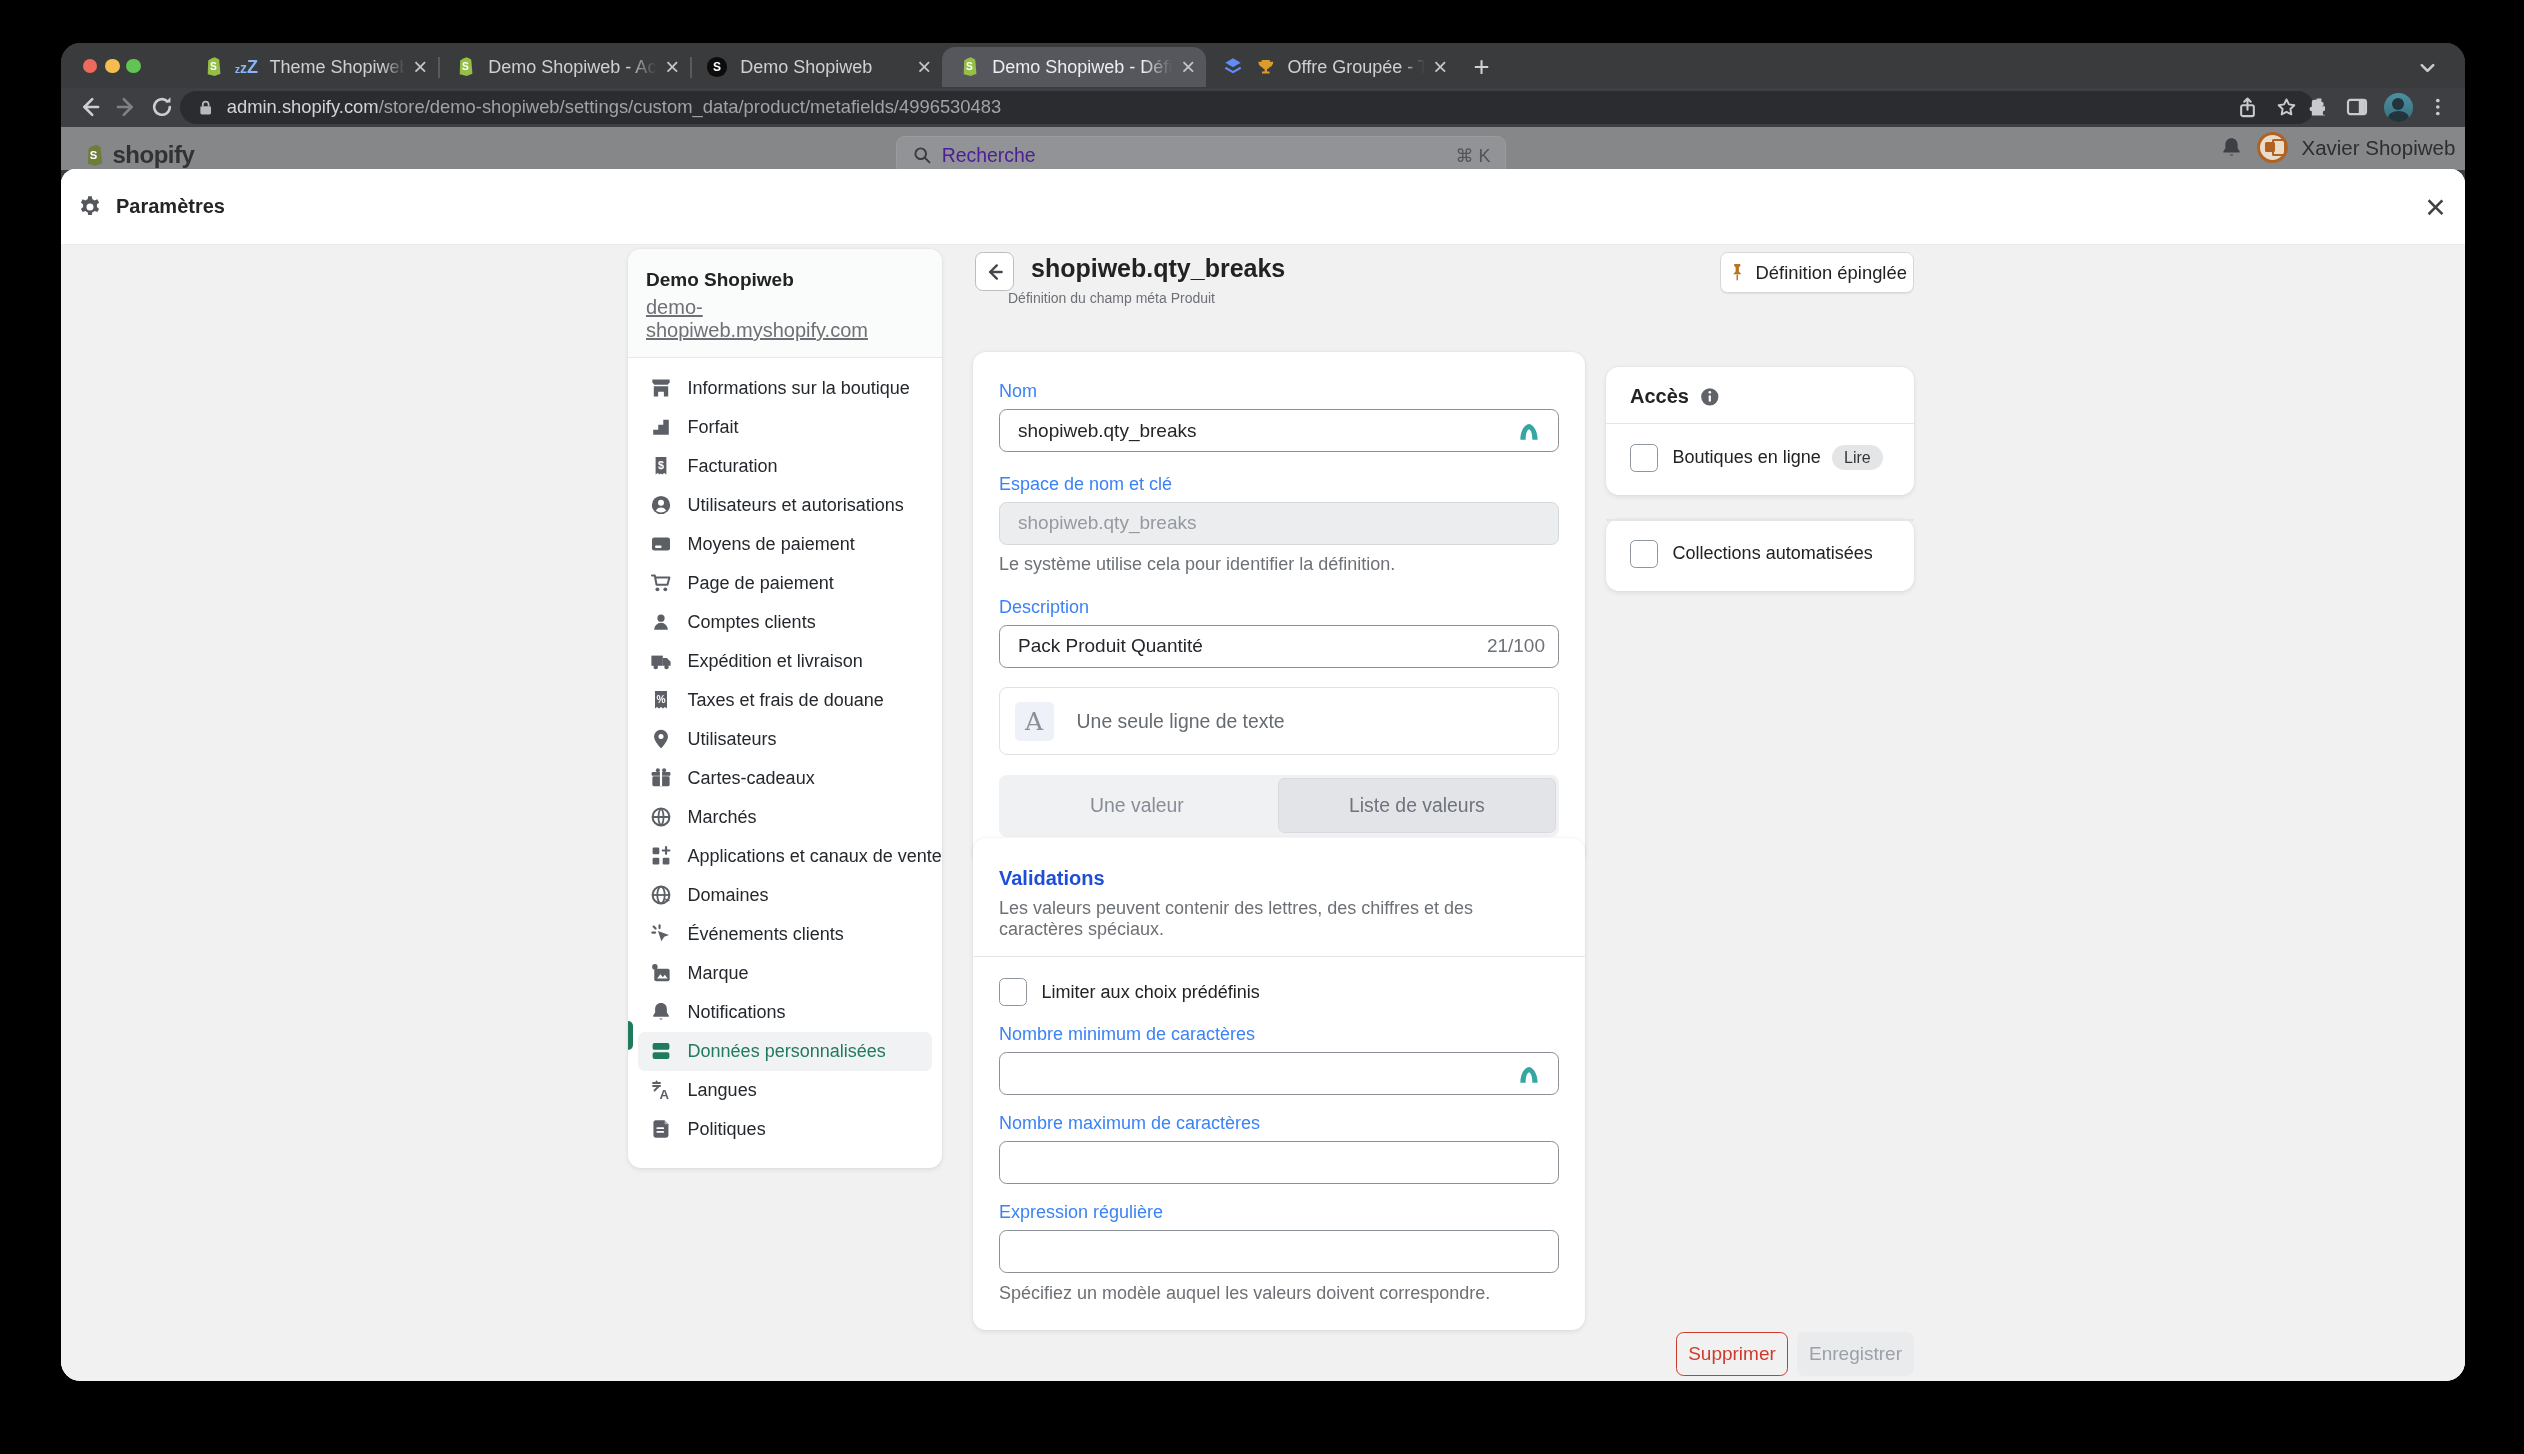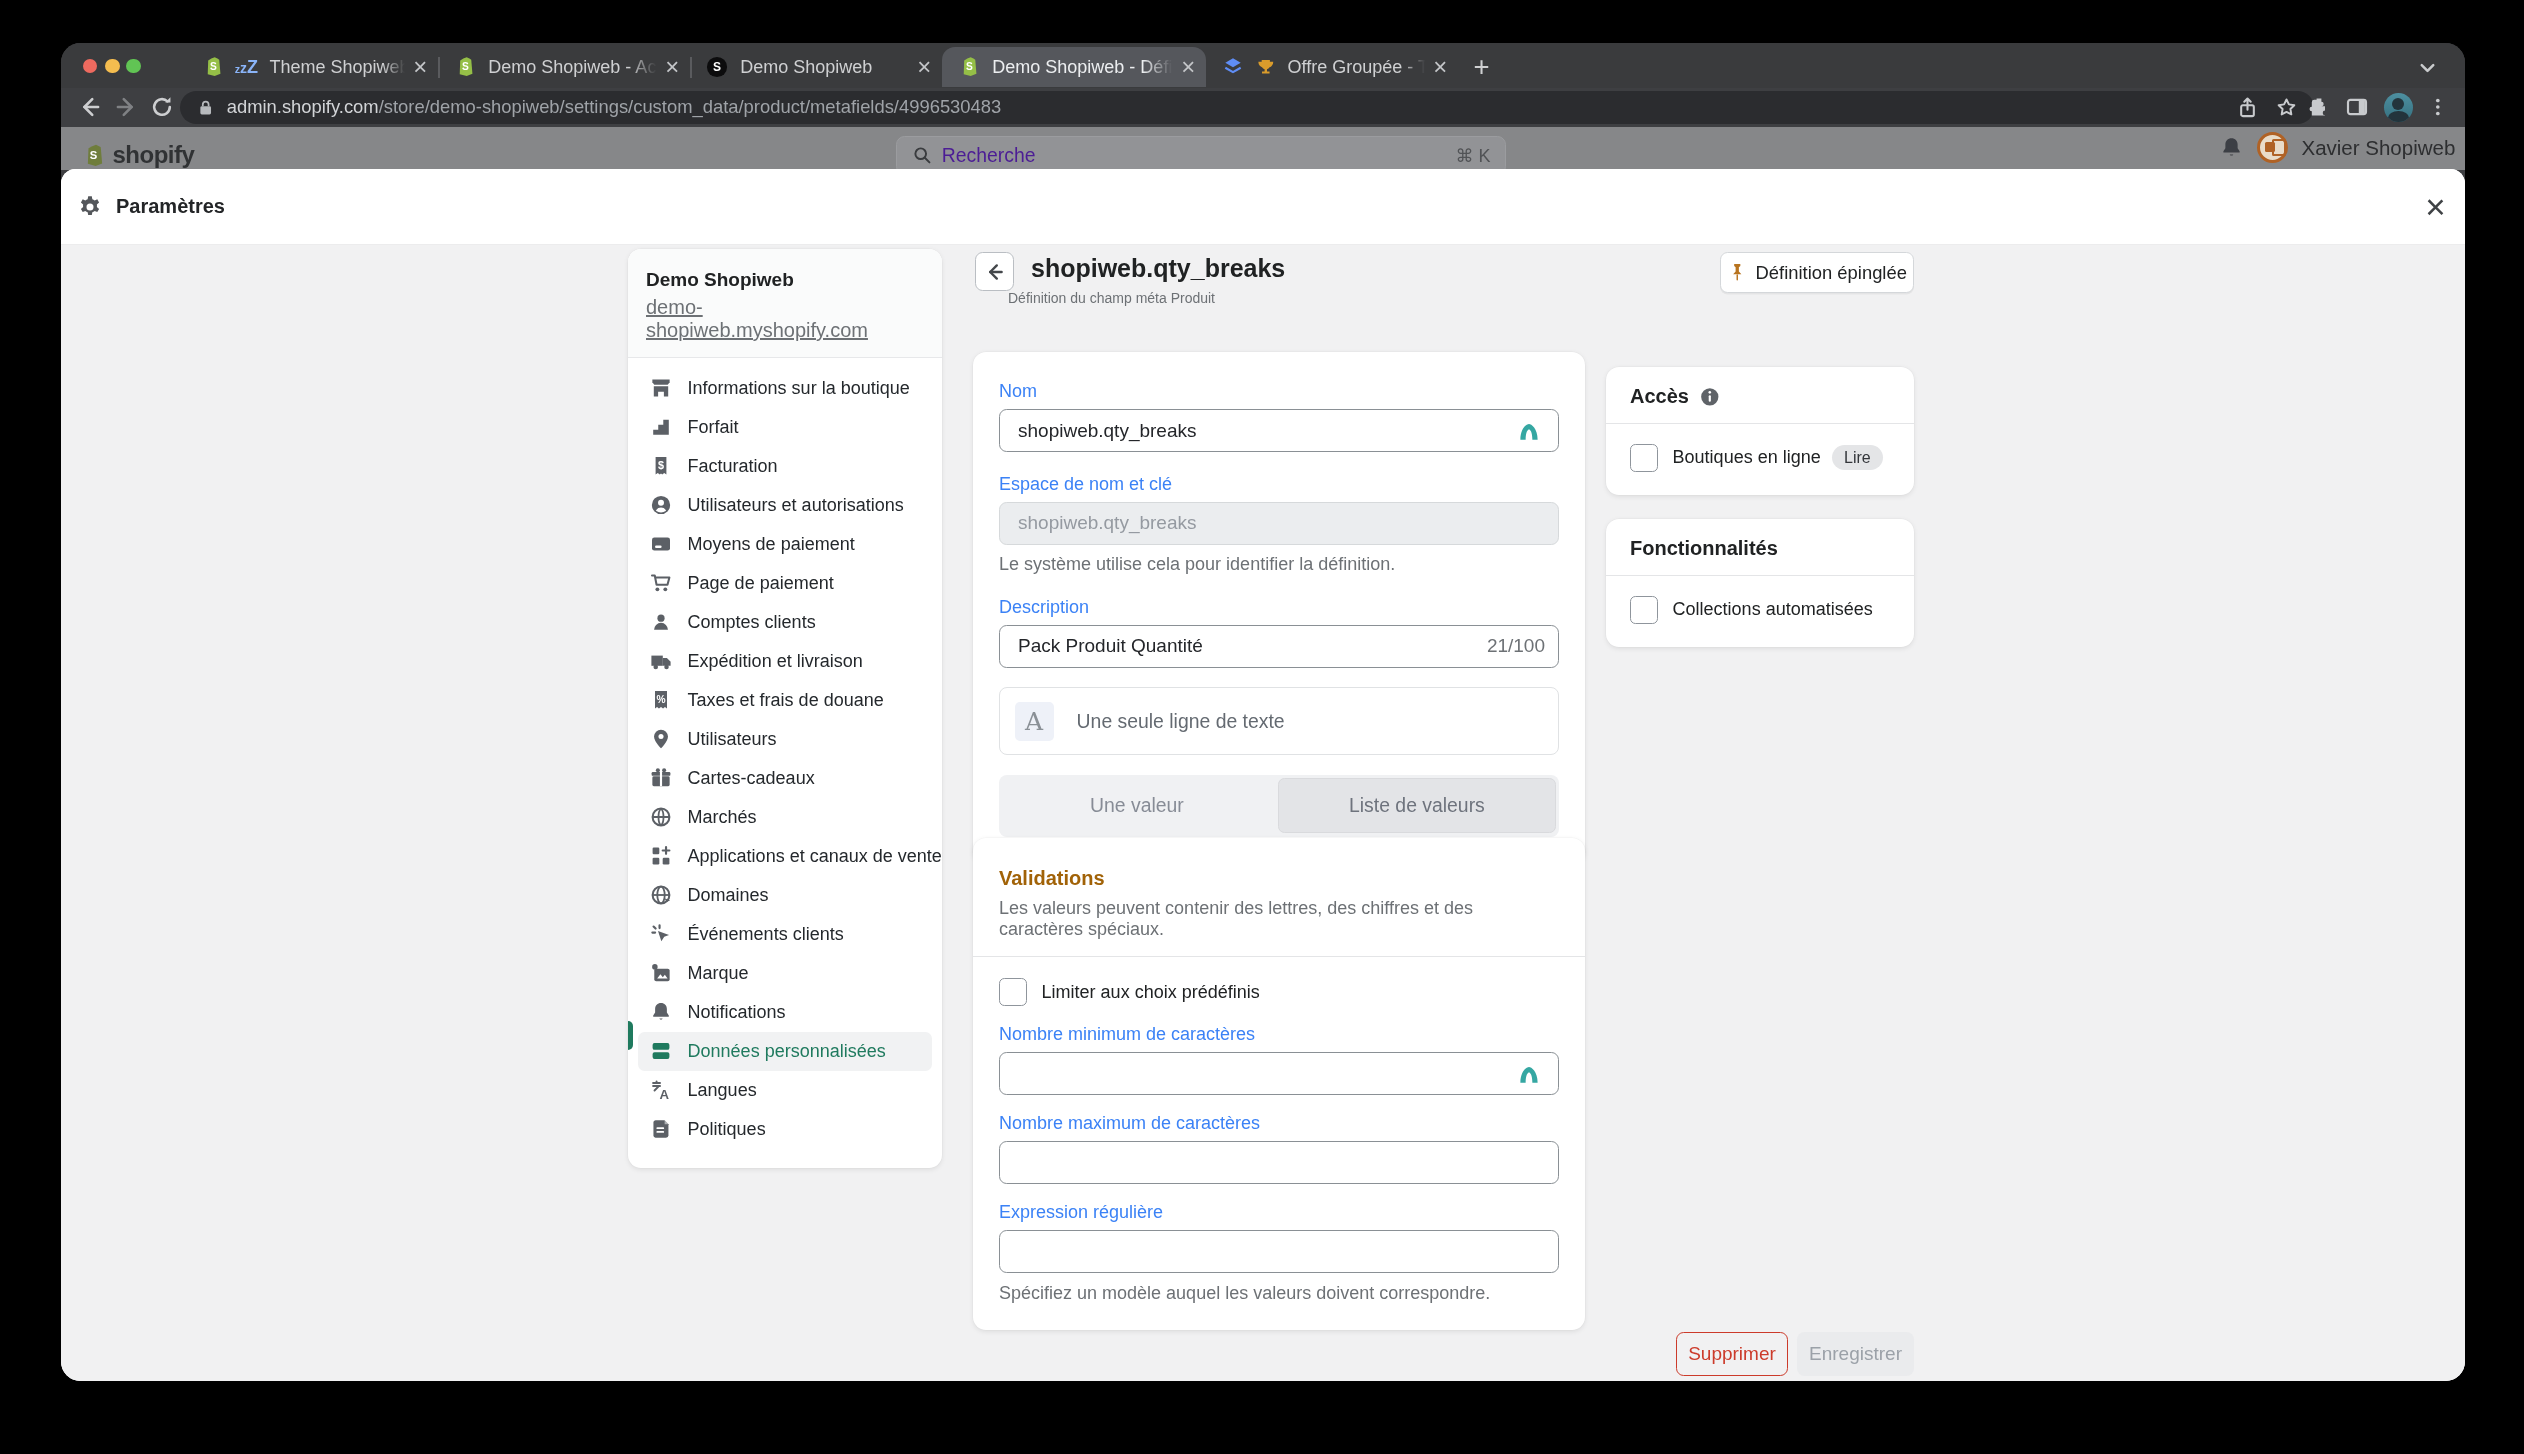--- a/index.html
+++ b/index.html
@@ -86,21 +86,21 @@
   .f-help { font-size:18px; color:#6d7175; margin-top:9.7px; }
   .counter { margin-left:auto; color:#6d7175; }
   .grow { flex:1 1 auto; }
   .gap40 { height:21.6px; } .gap36 { height:19.4px; }
   .type-box { border:1.6px solid #e0e2e4; border-radius:8px; height:68px; display:flex; align-items:center; padding:0 14.6px; }
   .type-a { width:39px; height:39px; background:#eef1f8; border-radius:4.9px; display:flex; align-items:center; justify-content:center; font-family:"DejaVu Serif","Liberation Serif",serif; font-size:25px; color:#8a9096; }
   .type-label { font-size:19.4px; color:#646a71; margin-left:23px; }
   .segmented { height:62px; background:#f0f1f3; border-radius:8px; display:flex; }
   .segment { flex:1; display:flex; align-items:center; justify-content:center; font-size:19.4px; color:#878c96; }
   .segment.selected { background:#e3e4e7; border:1.1px solid #d9dadd; border-radius:6.5px; margin:3.2px; color:#6e737d; }
-  .v-title { font-size:20px; font-weight:650; color:#a16207; margin-bottom:7.6px; }
+  .v-title { font-size:20px; font-weight:650; color:#1d4ed8; margin-bottom:7.6px; }
   .v-sub { font-size:18px; color:#6d7175; margin-bottom:16px; }
   .divider { height:1.6px; background:#e4e5e7; margin:0 -26px; }
   .check-row { display:flex; align-items:center; margin-top:21px; }
   .checkbox { width:28px; height:28px; border:1.6px solid #8f959c; border-radius:5.4px; background:#fff; flex:0 0 auto; }
   .check-label { font-size:18px; color:#202223; margin-left:14.6px; }
   .val-field { margin-top:18px; }
 
   
   .access-card { left:1545px; top:122px; width:308px; }
   .features-card { left:1545px; top:274px; width:308px; }
@@ -571,23 +571,20 @@
         </div>
         <div class="rc-divider"></div>
         <div class="rc-row">
           <div class="checkbox"></div>
           <span class="check-label">Boutiques en ligne</span>
           <span class="badge">Lire</span>
         </div>
       </div>
 
       <div class="card features-card">
-        <div class="rc-head">
-          <span>Fonctionnalités</span>
-        </div>
         <div class="rc-divider"></div>
         <div class="rc-row">
           <div class="checkbox"></div>
           <span class="check-label">Collections automatisées</span>
         </div>
       </div>
 
       <div class="btn-delete">Supprimer</div>
       <div class="btn-save">Enregistrer</div>
 

